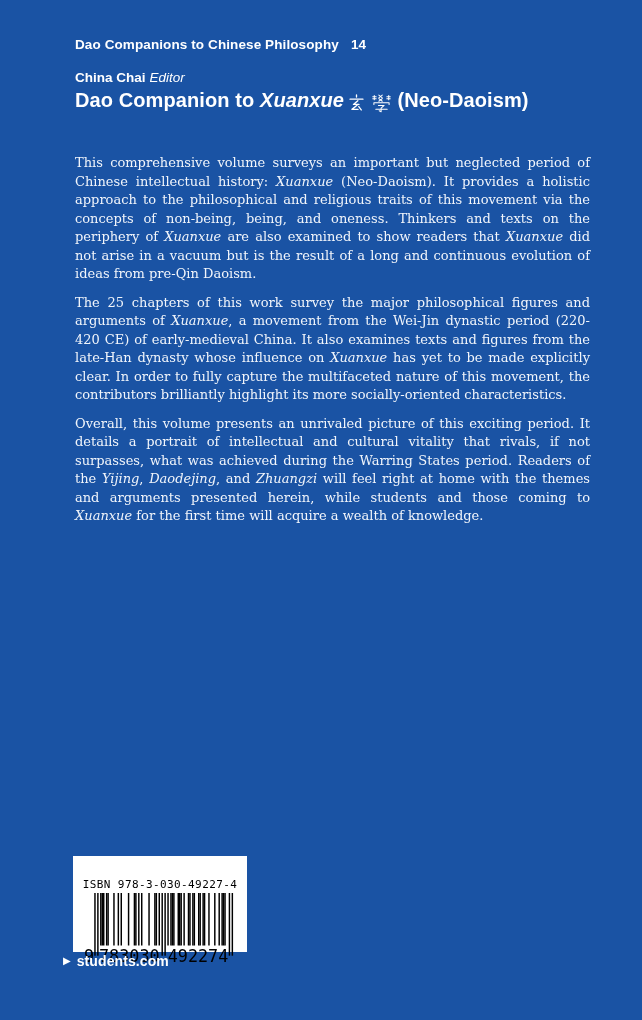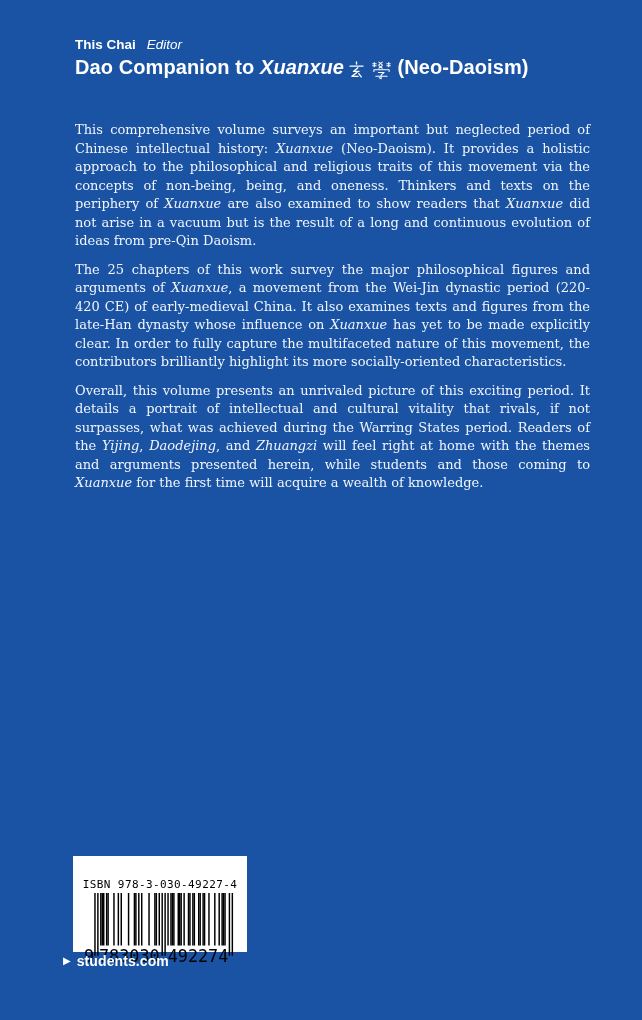--- a/index.html
+++ b/index.html
@@ -27,21 +27,21 @@
     letter-spacing:.1px;
     margin-bottom:18px;
   }
   .series-num{margin-left:12px;}
   .editor-line{
     color:#FFFFFF;
     font-size:13.5px;
     margin-bottom:3px;
   }
   .editor-name{font-weight:bold;}
-  .editor-role{font-style:italic;margin-left:11px;font-weight:normal;}
+  .editor-role{font-style:italic;margin-left:4px;font-weight:normal;}
   h1.book-title{
     color:#FFFFFF;
     font-size:20px;
     font-weight:bold;
     margin:0 0 40px 0;
     letter-spacing:.1px;
     line-height:24px;
   }
   h1 .romanized{font-style:italic;}
   .cjk{
@@ -107,23 +107,26 @@
     letter-spacing:.1px;
   }
 </style>
 </head>
 <body>
 
 <div class="cover">
 
   <div class="content">
 
+    <div class="series-line">
+      <span>Dao Companions to Chinese Philosophy</span><span class="series-num">14</span>
+    </div>
 
     <div class="editor-line">
-      <span class="editor-name">This Chai</span><span class="editor-role">Editor</span>
+      <span class="editor-name">China Chai</span><span class="editor-role">Editor</span>
     </div>
 
     <h1 class="book-title">
       <span>Dao Companion to </span><span class="romanized">Xuanxue</span><span class="cjk" aria-label="玄學">
         <svg width="19" height="19" viewBox="0 0 100 100" fill="none" stroke="#FFFFFF" stroke-width="7" stroke-linecap="round" stroke-linejoin="round">
           <path d="M50 5 V16 M16 27 H84 M57 35 L34 55 H63 M53 59 L26 81 H58 M62 66 L75 84"></path>
         </svg>
         <svg width="19" height="19" viewBox="0 0 100 100" fill="none" stroke="#FFFFFF" stroke-width="5.5" stroke-linecap="round" stroke-linejoin="round">
           <path d="M12 8 V30 M4 15 H22 M4 25 H22 M36 6 L54 20 M54 6 L36 20 M36 24 L54 38 M54 24 L36 38 M88 8 V30 M78 15 H96 M78 25 H96 M10 46 H90 M10 46 V55 M90 46 V55 M34 60 H64 L48 74 M48 74 V93 M48 93 L38 88 M20 80 H80"></path>
         </svg></span><span> (Neo-Daoism)</span>

